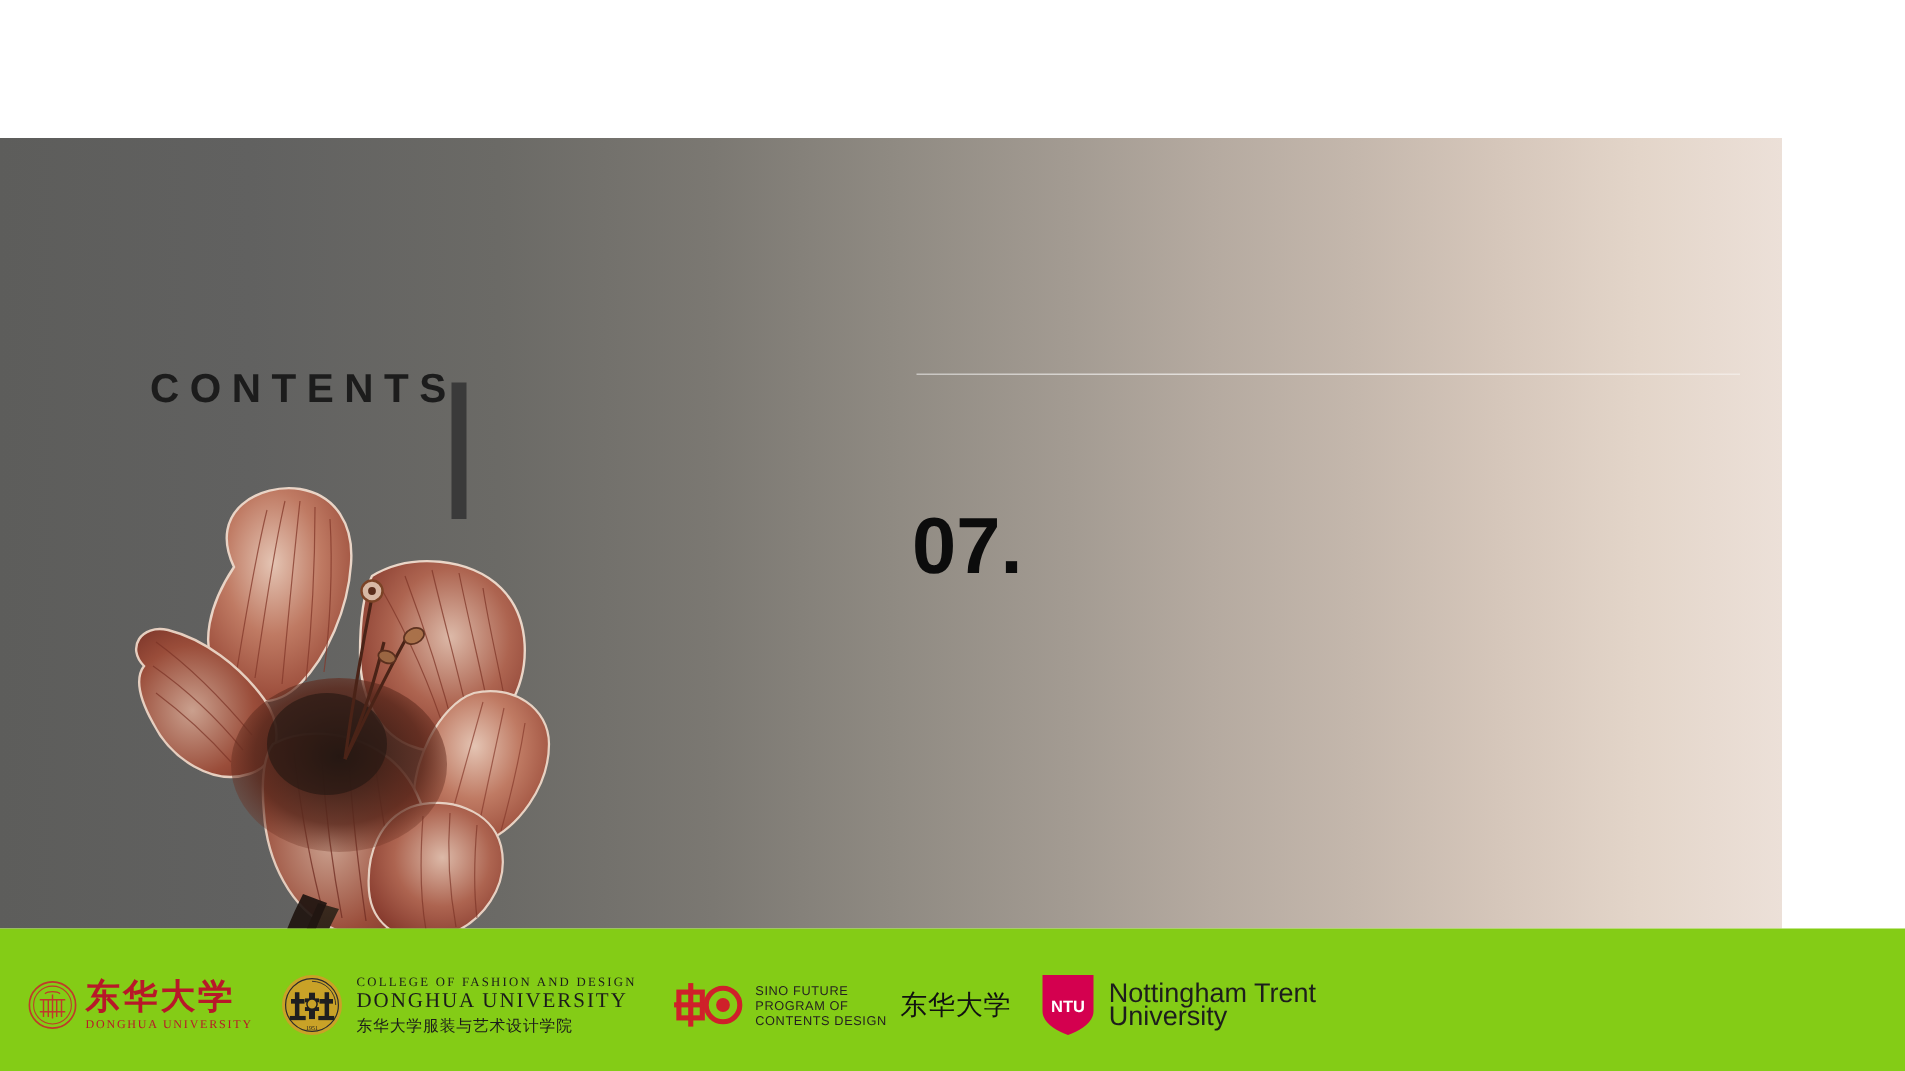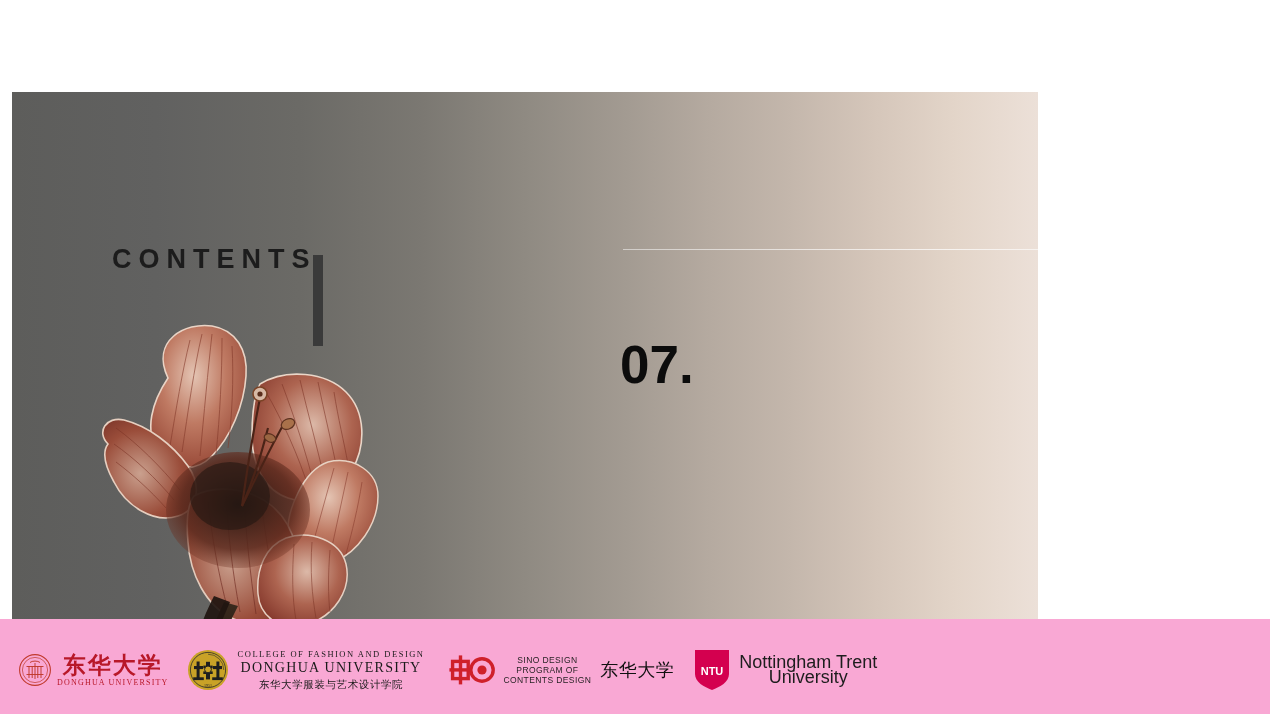--- a/index.html
+++ b/index.html
@@ -20,23 +20,23 @@
     position: absolute;
     left: 0; top: 0;
     width: 1270px;
     height: 714px;
     background: #ffffff;
   }
 
   
   #hero {
     position: absolute;
-    left: 12px;
+    left: 0;
     top: 92px;
-    width: 1026px;
+    width: 1188px;
     height: 527px;
     background: linear-gradient(to right,
       #5d5d5b 0%,
       #616160 14%,
       #6b6a66 28%,
       #7b7872 40%,
       #8f8a82 50%,
       #a39b92 60%,
       #b5aaa0 68%,
       #c4b7ac 76%,
@@ -136,22 +136,21 @@
   #item-2 .ag-num   { top: 148px; }
   #item-2 .ag-texts { left: 105px; top: 142px; }
 
   
   #footer {
     position: absolute;
     left: 0;
     top: 619px;
     width: 1270px;
     height: 95px;
-    background: #f9a8d4;
-    text-align: center;
+    background: #84cc16;
   }
   #logo-row {
     position: absolute;
     left: 18px;
     top: 30px;
     display: flex;
     align-items: center;
   }
   .logo-block { display: flex; align-items: center; }
 
@@ -411,21 +410,21 @@
             <g fill="none" stroke="#cf202a" stroke-width="3.4">
               <rect x="3.6" y="8.4" width="15.6" height="17.2"></rect>
             </g>
             <rect x="0.4" y="15.2" width="22" height="3.4" fill="#cf202a"></rect>
             <rect x="9.8" y="2.4" width="3.4" height="29" fill="#cf202a"></rect>
             <circle cx="33" cy="17" r="11.2" fill="none" stroke="#cf202a" stroke-width="3.4"></circle>
             <circle cx="33" cy="17" r="4.6" fill="#cf202a"></circle>
           </svg>
         </span>
         <span class="sj-lines">
-          <div>SINO DESIGN</div>
+          <div>SINO FUTURE</div>
           <div>PROGRAM OF</div>
           <div>CONTENTS DESIGN</div>
         </span>
         <span class="sj-cn">东华大学</span>
       </div>
 
       <div class="ntu-block">
         <span class="ntu-shield">
           <svg viewBox="0 0 36 40" xmlns="http://www.w3.org/2000/svg">
             <path d="M1 0 H35 V24 C35 32 26 37 18 40 C10 37 1 32 1 24 Z" fill="#d4004f"></path>

